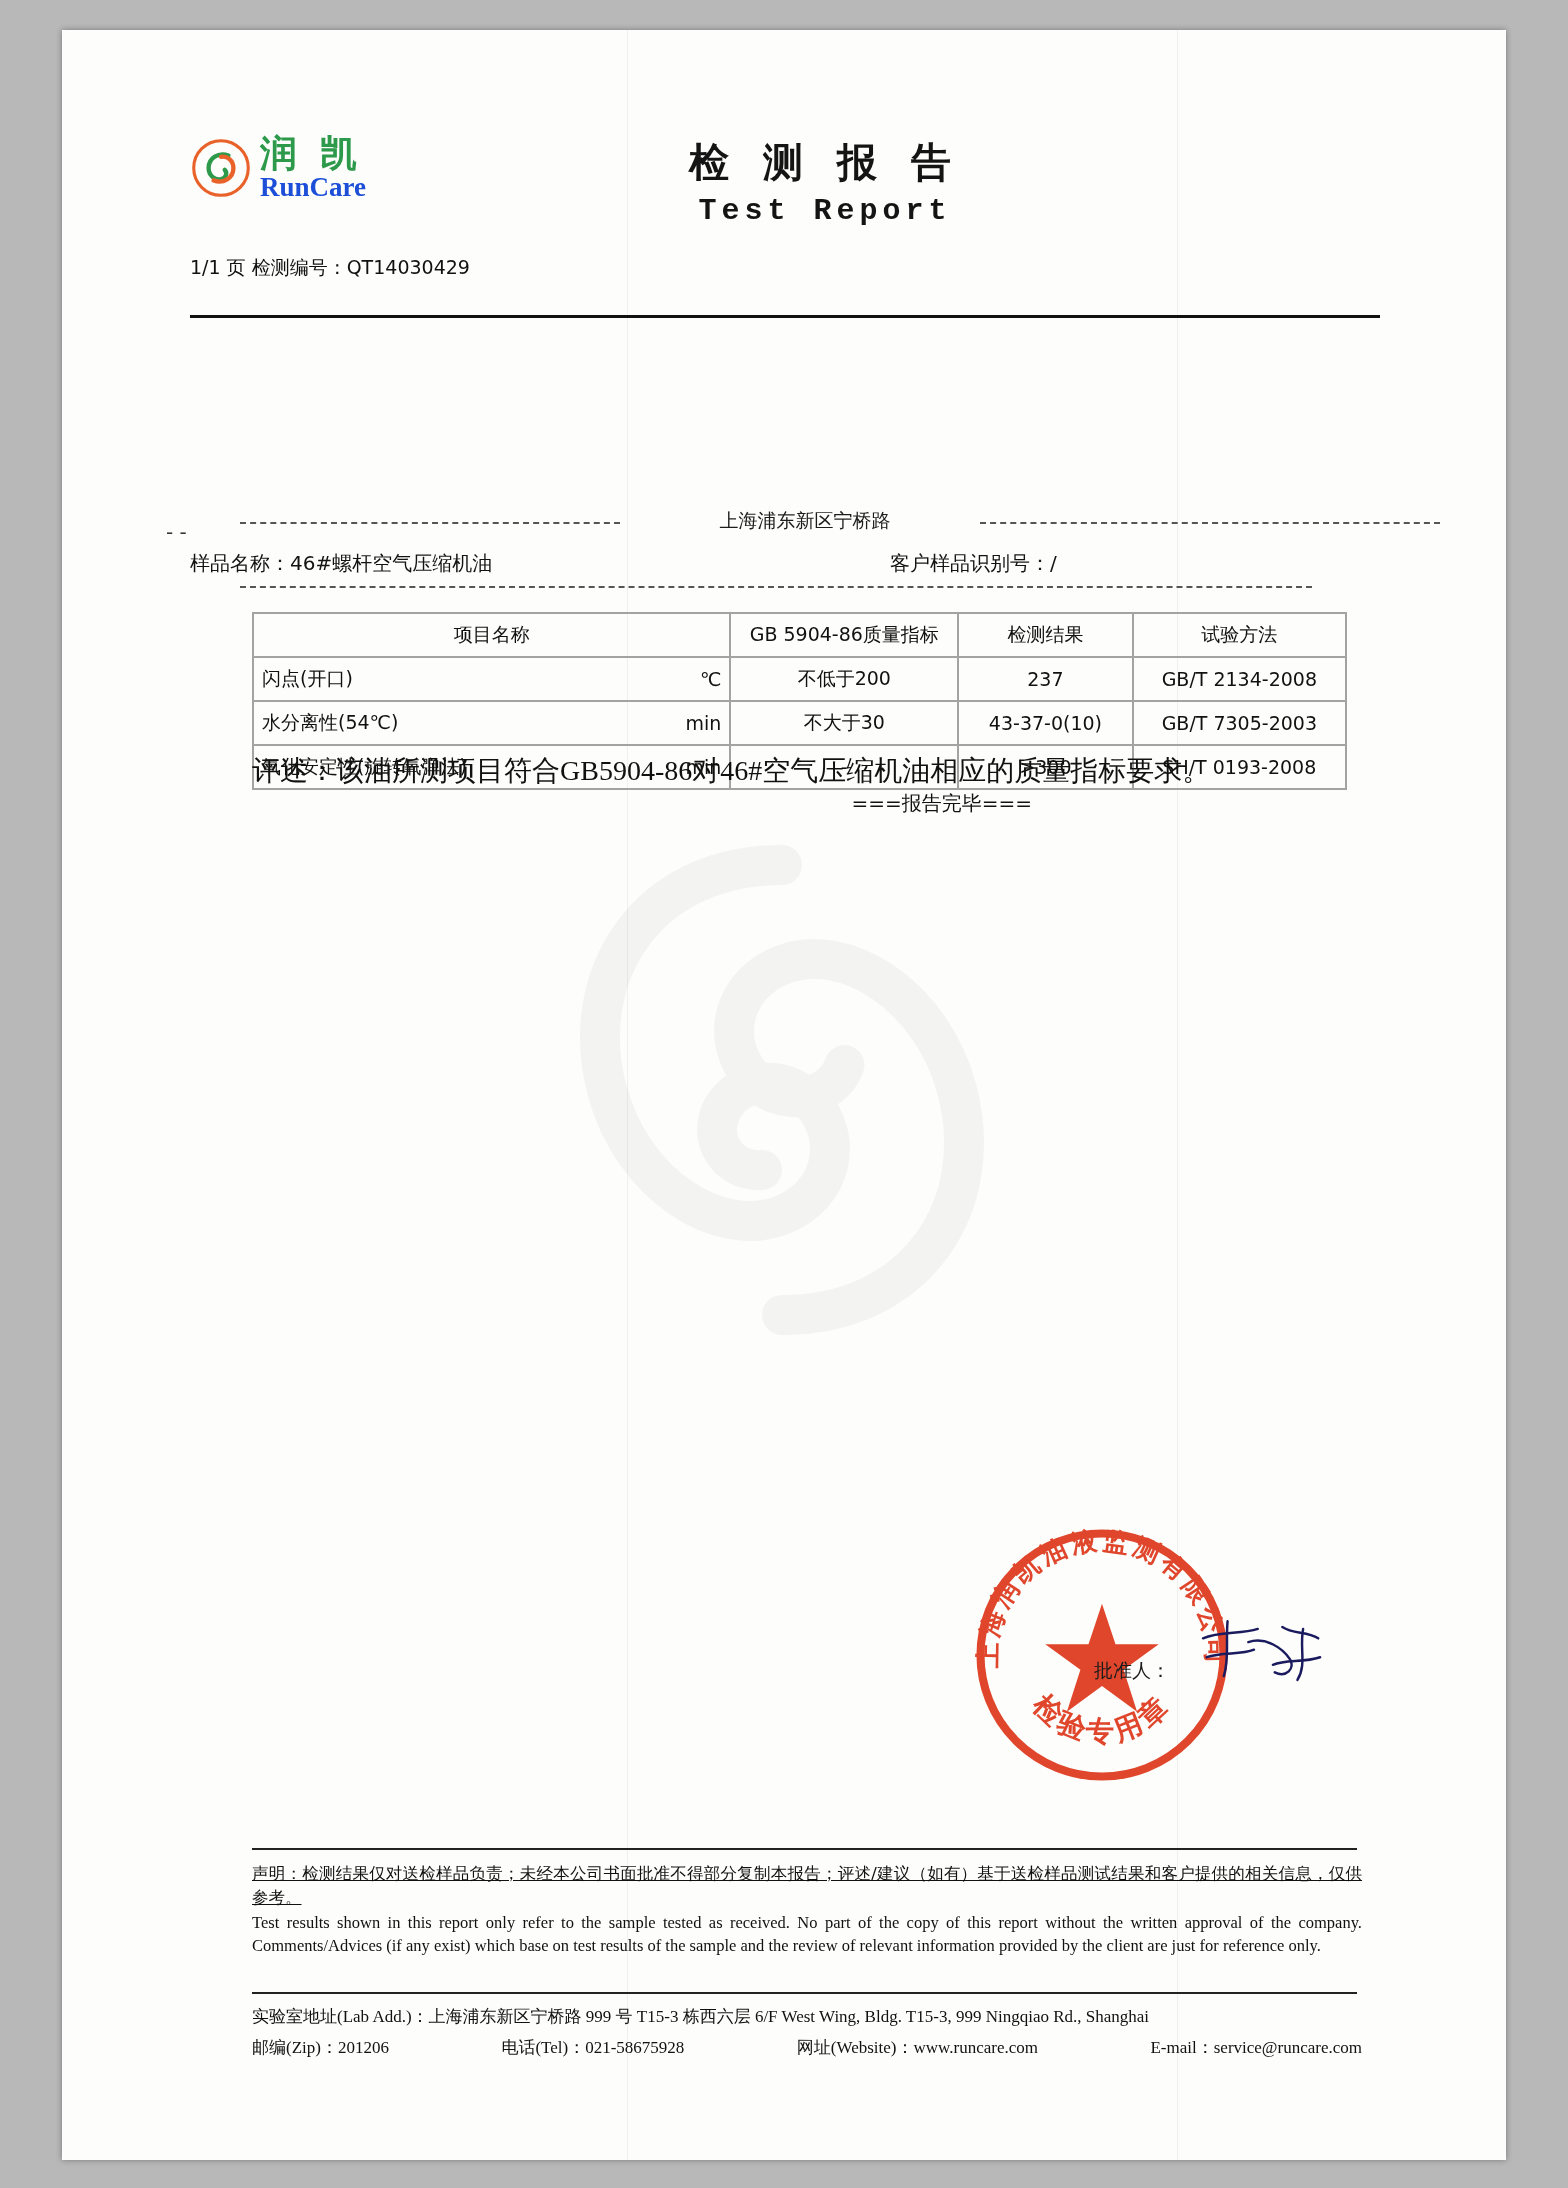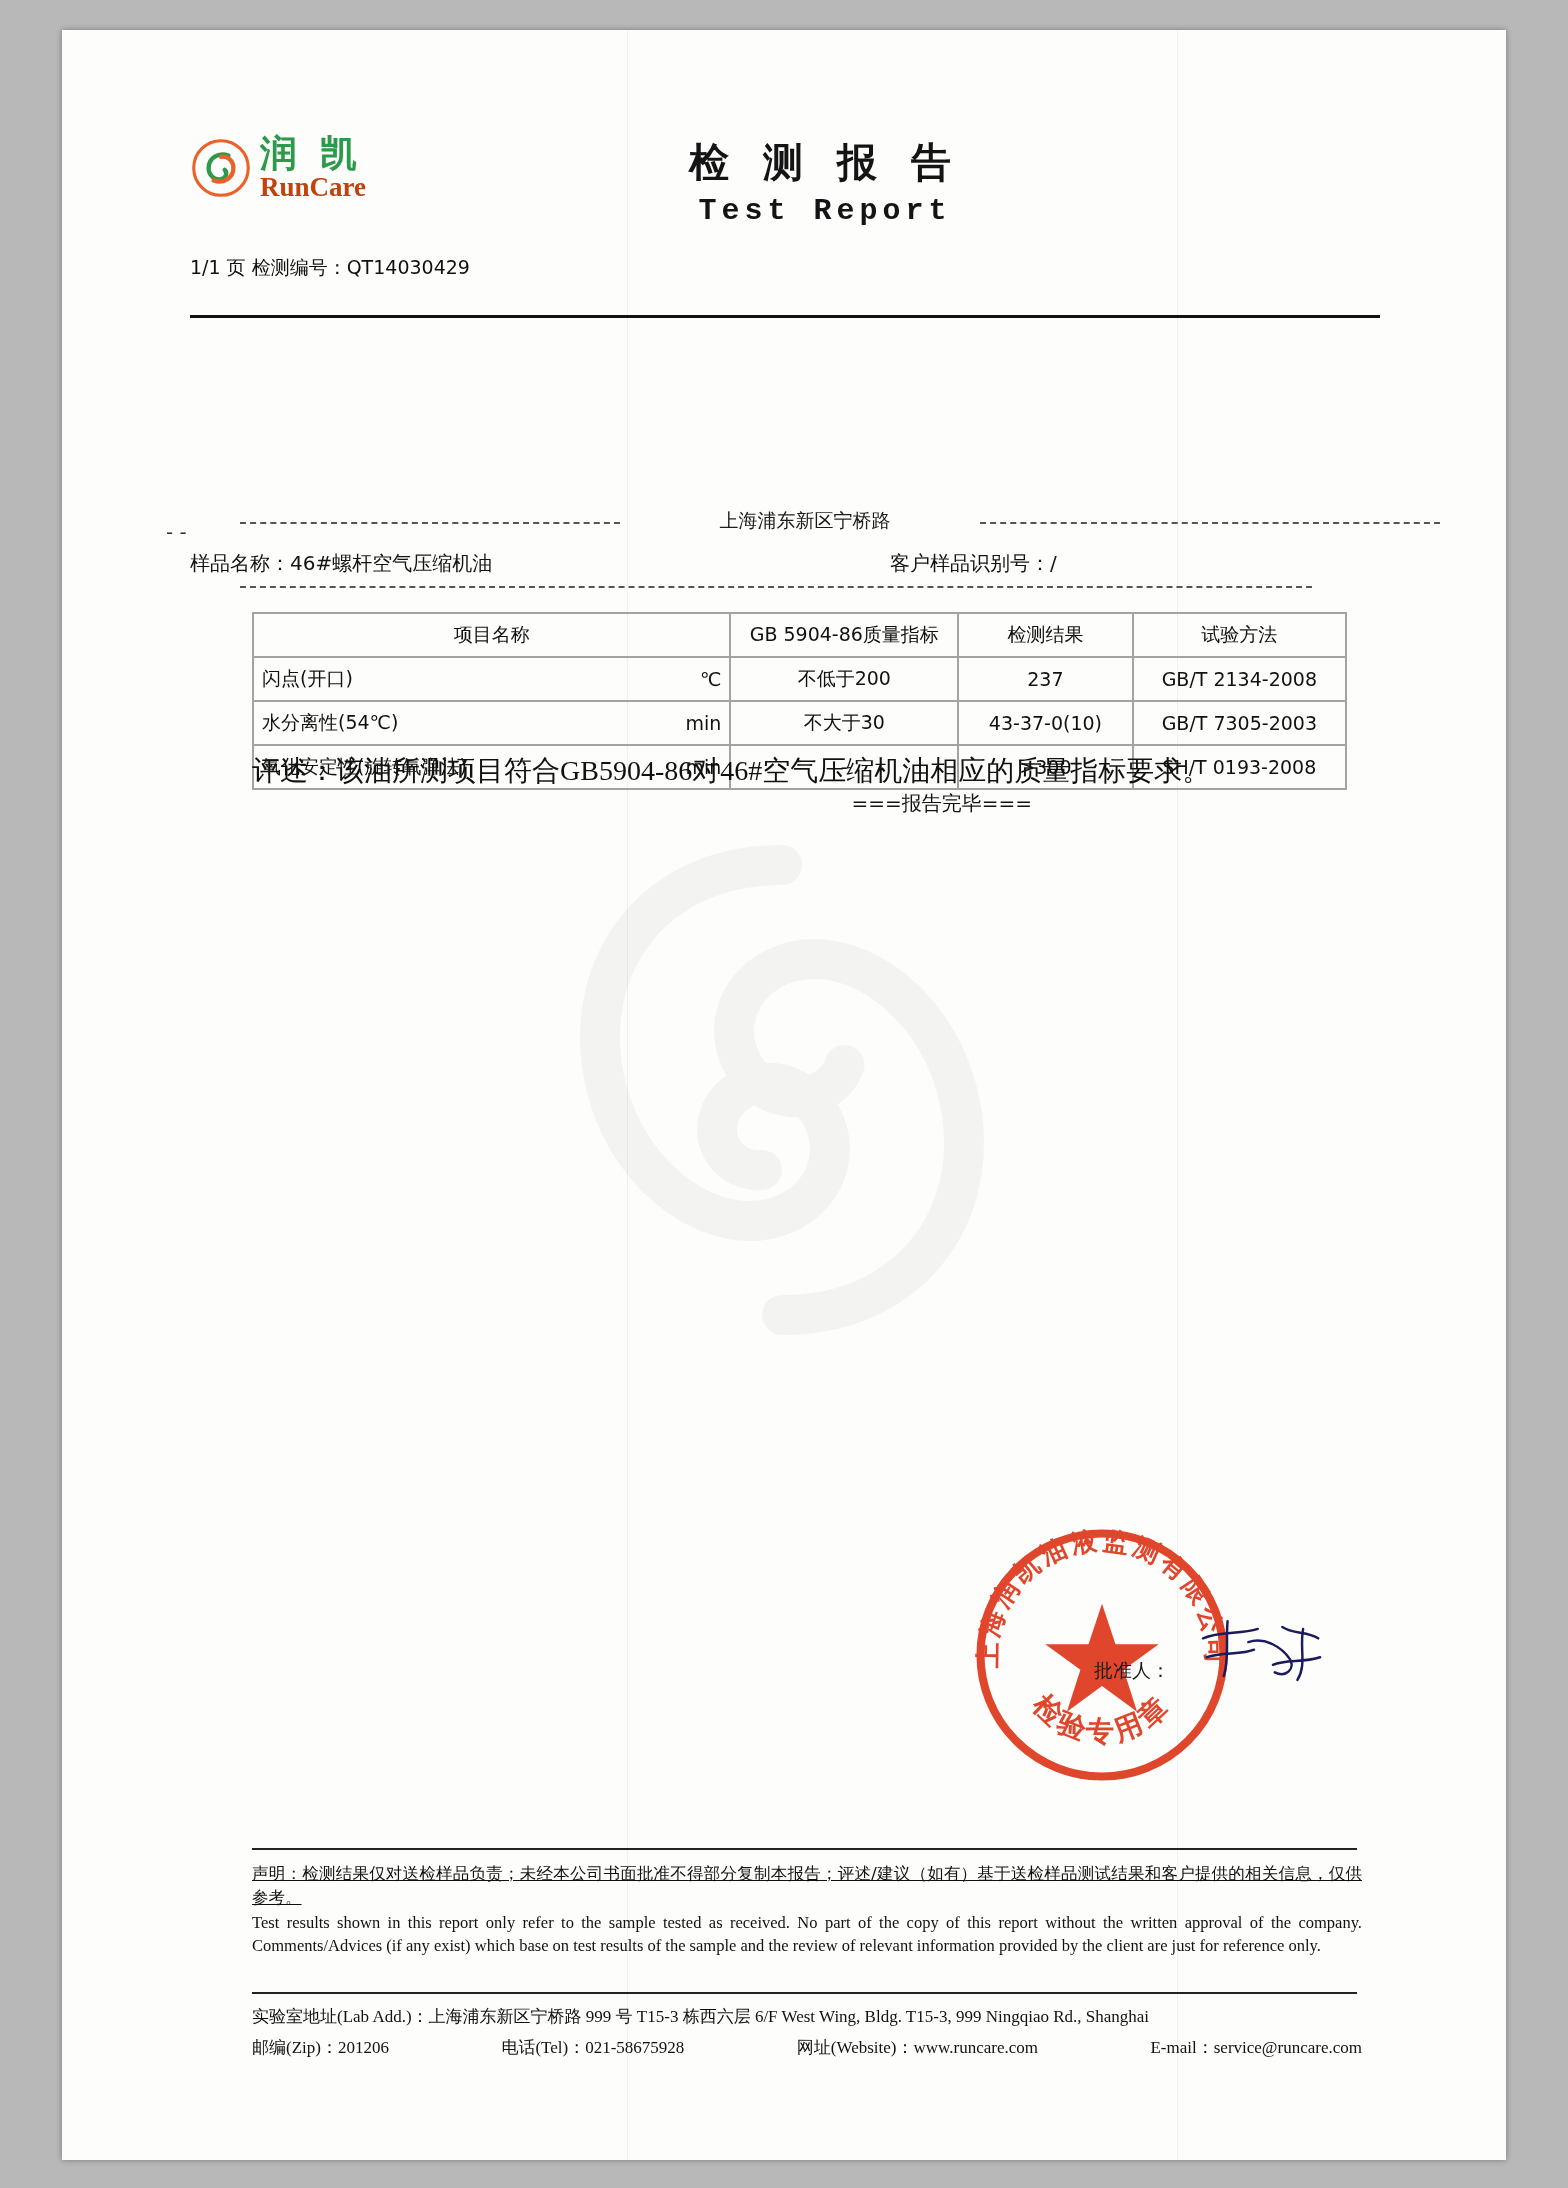--- a/index.html
+++ b/index.html
@@ -62,21 +62,21 @@
     font-family: "DejaVu Sans", sans-serif;
     font-size: 37px;
     font-weight: bold;
     color: #2c9a4a;
     letter-spacing: 5px;
   }
   .logo-en {
     font-family: "Liberation Serif", serif;
     font-size: 27px;
     font-weight: bold;
-    color: #c2410c;
+    color: #1d4ed8;
     letter-spacing: 0px;
     margin-top: 2px;
   }
   .title-block {
     position: absolute;
     left: 470px;
     top: 0px;
     text-align: center;
     width: 330px;
   }

